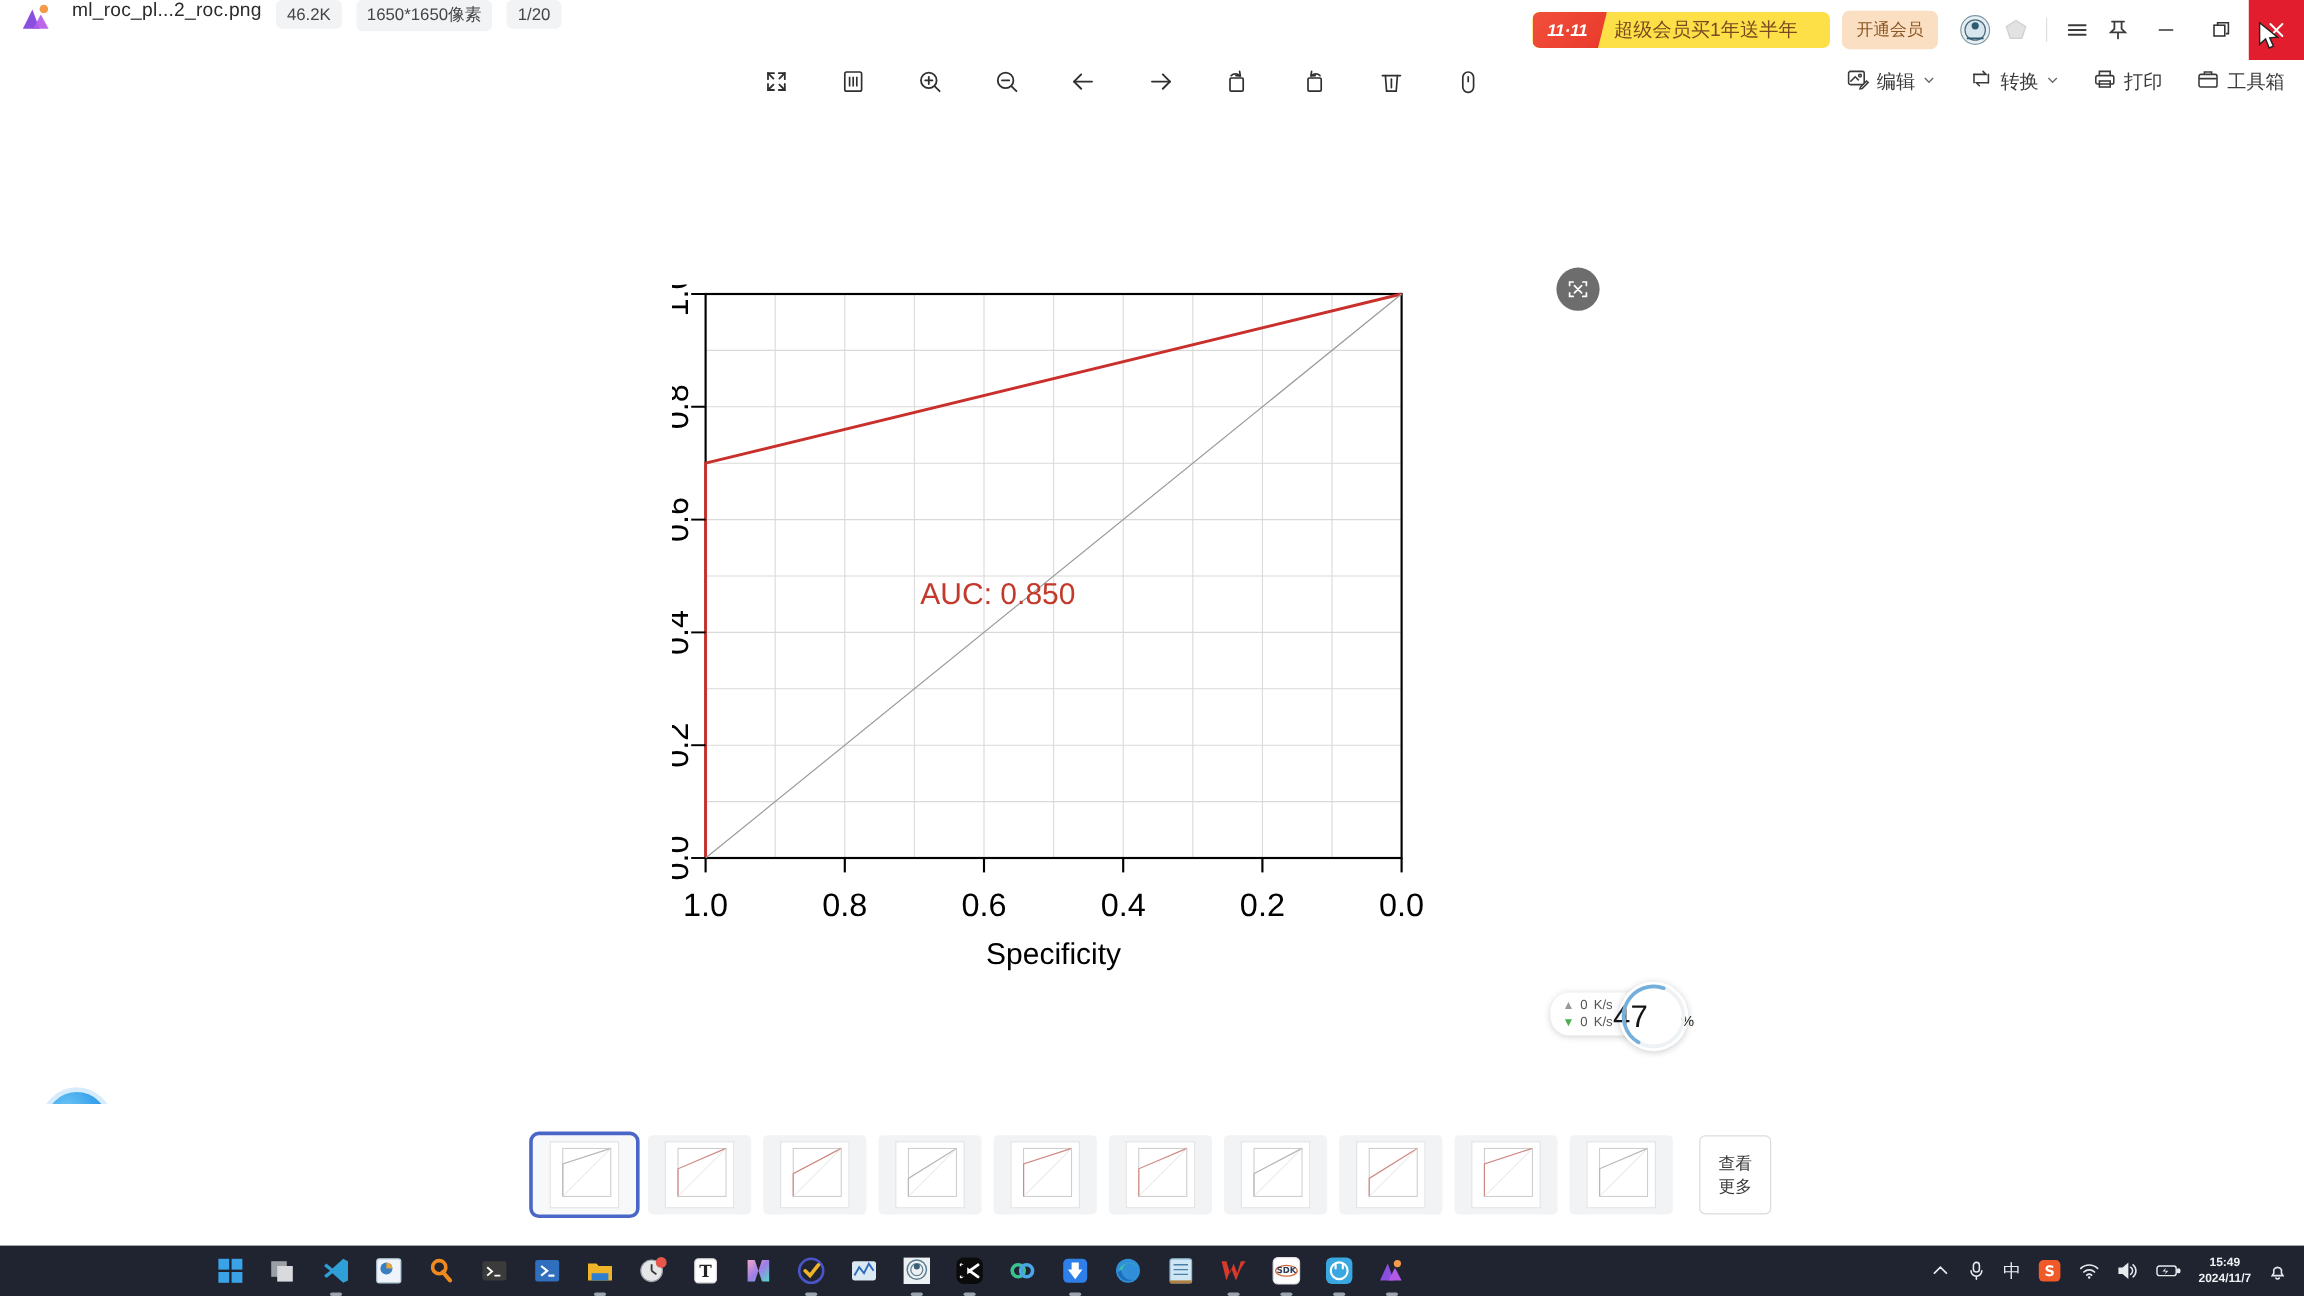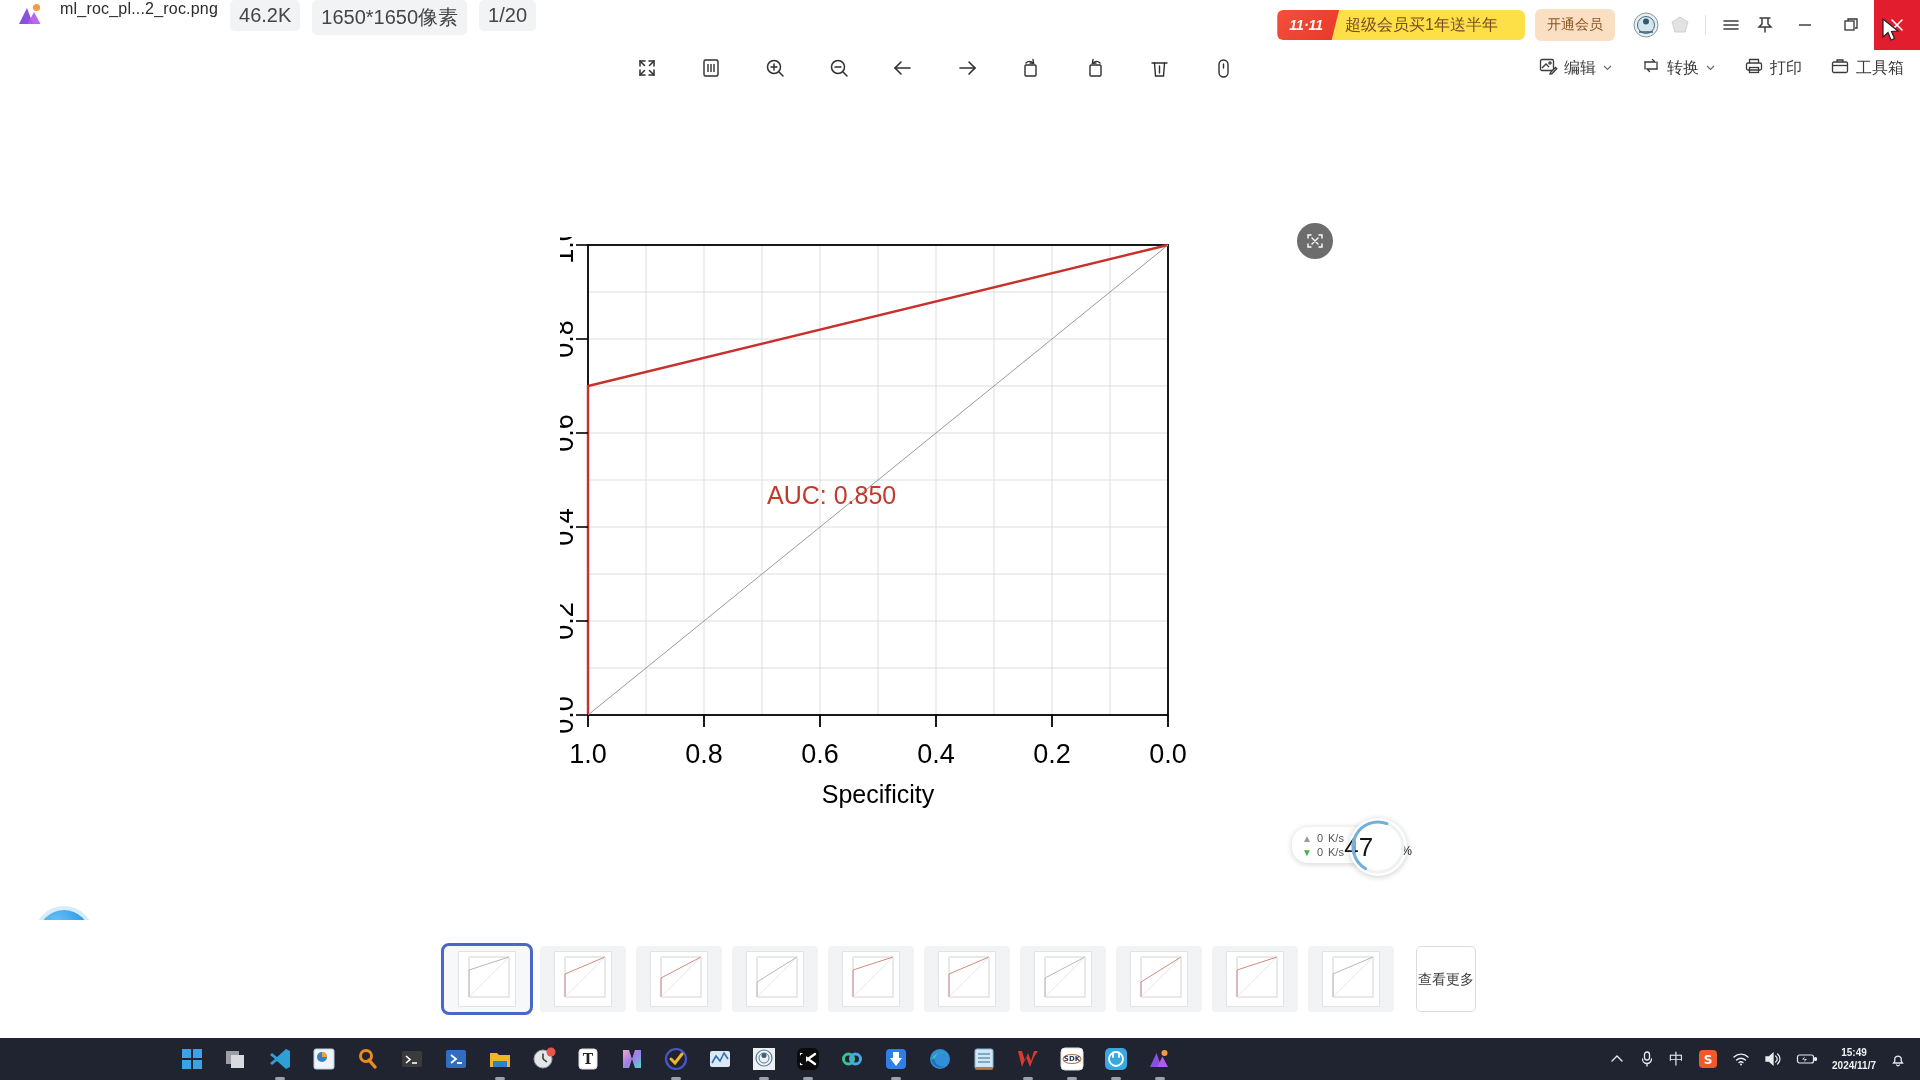--- a/index.html
+++ b/index.html
@@ -14,21 +14,21 @@
   
   .titlebar {
     position: absolute; top: 0; left: 0; width: 1920px; height: 50px;
     background: #ffffff; display: flex; align-items: flex-start;
   }
   .tb-logo { margin-left: 16px; width: 30px; height: 30px; position: relative; }
   .tb-filename {
     margin-left: 14px; font-size: 16px; color: #2b2b2b; letter-spacing: .2px;
   }
   .tb-chip {
-    margin-left: 12px; font-size: 20px; color: #454545;
+    margin-left: 12px; font-size: 14px; color: #454545;
     background: #f2f3f5; border-radius: 5px; padding: 4px 9px;
   }
   .tb-right { margin-left: auto; display: flex; align-items: center; height: 50px; }
   .promo {
     display: flex; align-items: center; height: 30px;
     background: #fde047; border-radius: 6px; overflow: hidden; margin-right: 10px;
   }
   .promo-badge {
     background: linear-gradient(135deg,#f2503c,#e8392a);
     color: #fff; font-size: 14px; font-weight: bold; font-style: italic;
@@ -138,21 +138,21 @@
   }
   .thumb {
     width: 86px; height: 66px; background: #f2f3f5; border-radius: 4px;
     display: flex; align-items: center; justify-content: center; cursor: pointer;
     position: relative;
   }
   .thumb.sel { outline: 3px solid #4a67c8; border-radius: 5px; background: #f7f8fa; }
   .thumb .mini { width: 58px; height: 56px; background: #fff; border: 1px solid #e3e3e3; }
   .more-btn {
     width: 60px; height: 66px; border: 1px solid #dcdcdc; border-radius: 5px;
-    display: flex; flex-direction: row; align-items: center; justify-content: center;
+    display: flex; flex-direction: column; align-items: center; justify-content: center;
     font-size: 14px; color: #3b3b3b; cursor: pointer; line-height: 1.35; margin-left: 12px;
   }
 
   
   .taskbar {
     position: absolute; bottom: 0; left: 0; width: 1920px; height: 42px;
     background: #1f2430; display: flex; align-items: center;
   }
   .tb-items { display: flex; align-items: center; gap: 12px; margin-left: 176px; }
   .tbi {

